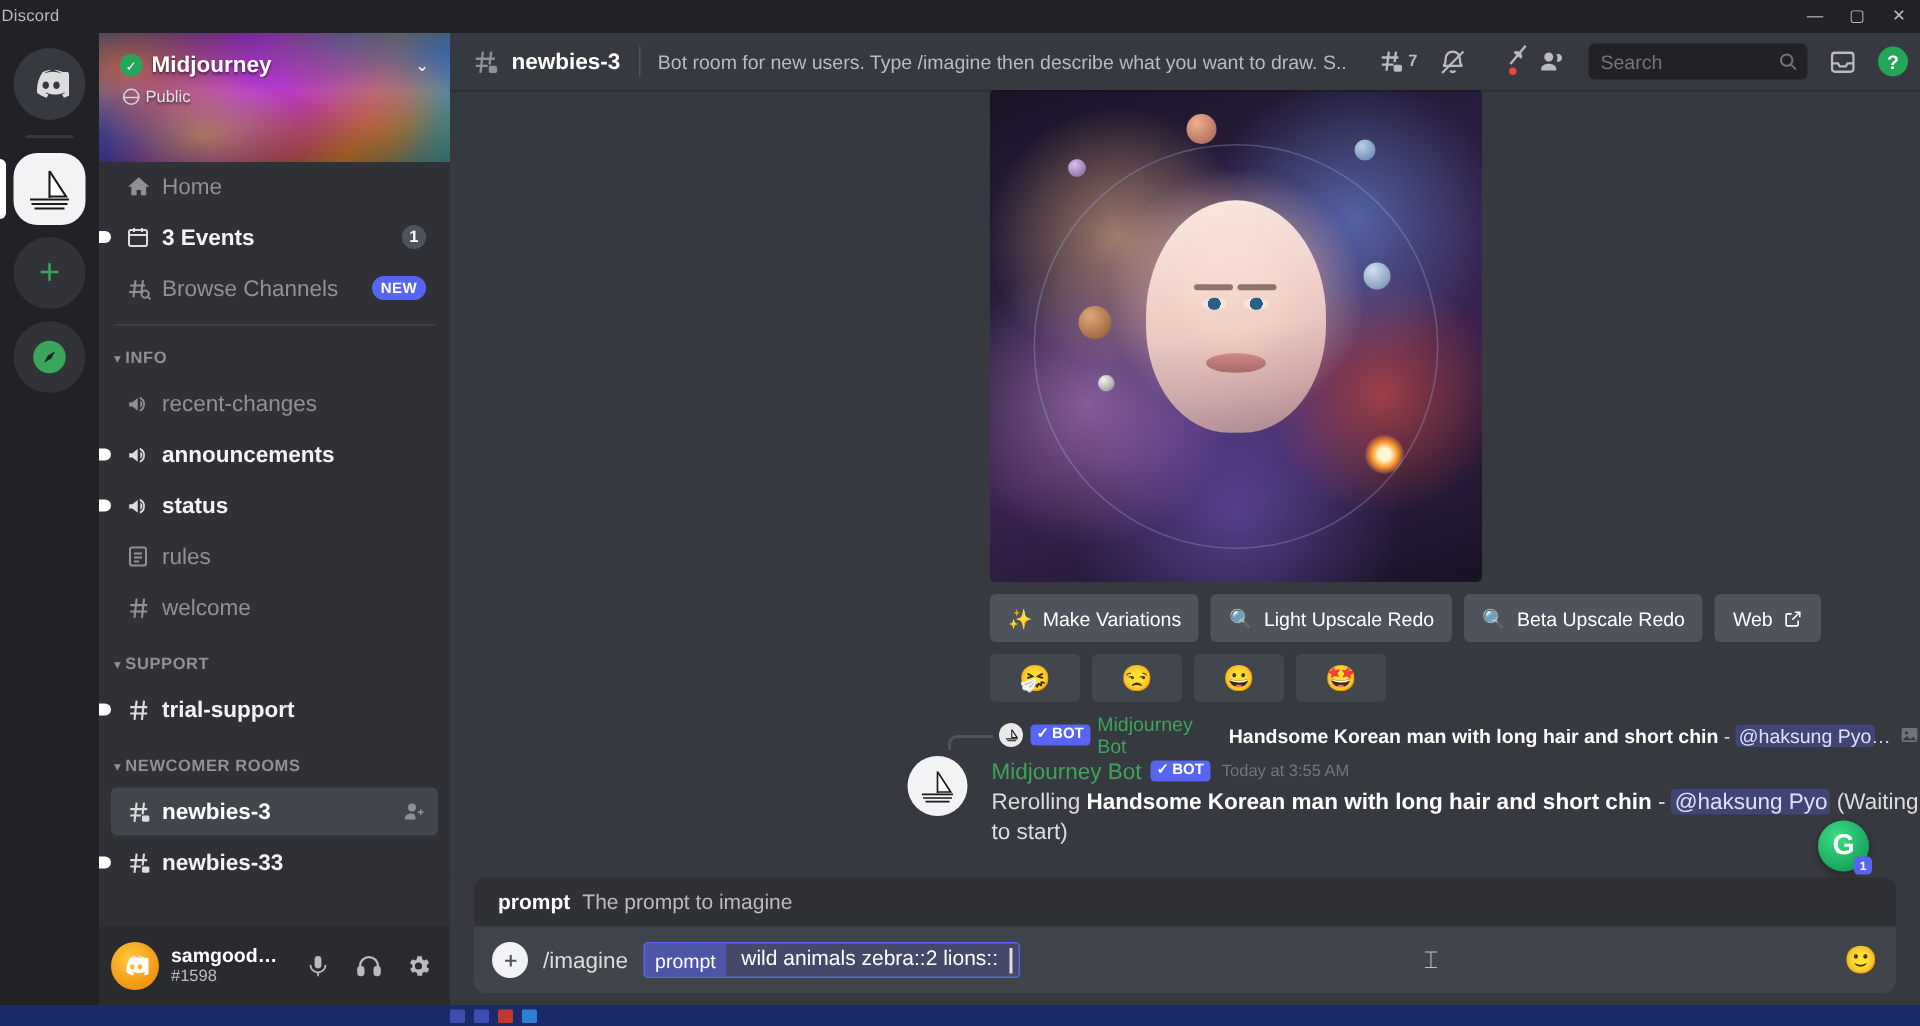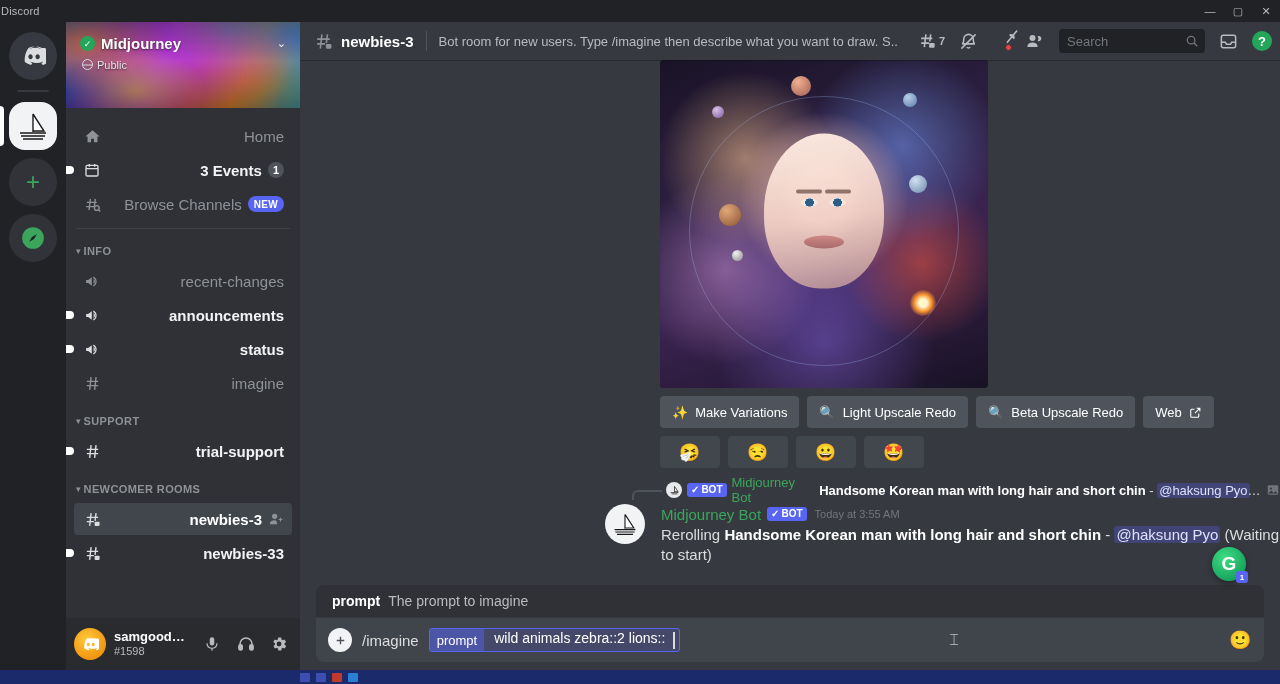--- a/index.html
+++ b/index.html
@@ -82,21 +82,21 @@
     font-size: 15px; font-weight: bold; color: #fff;
     text-shadow: 0 1px 2px rgba(0,0,0,.6);
     white-space: nowrap; overflow:hidden; text-overflow: ellipsis; flex: 1 1 auto;
   }
   .chev-down { color: #fff; font-size: 11px; opacity: .95; padding-right: 2px; }
   .public-row { display:flex; gap:4px; margin-top: 7px; margin-left: 2px; }
   .globe { width:11px;height:11px;border-radius:50%;border:1.3px solid #d6d8db; position:relative; }
   .globe::before{content:"";position:absolute;left:-1.3px;top:50%;width:11px;height:0;border-top:1.3px solid #d6d8db;transform:translateY(-50%);}
   .public-text { font-size: 11px; color: #e3e5e8; text-shadow:0 1px 2px rgba(0,0,0,.6); }
 
-  .chan-scroll { flex: 1 1 auto; overflow: hidden; padding-top: 12px; text-align: right; }
+  .chan-scroll { flex: 1 1 auto; overflow: hidden; padding-top: 0; }
   .nav-row {
     display:flex; align-items:center; height:32px; margin: 0 8px 2px 8px;
     border-radius: 4px; padding: 0 8px; position: relative; gap: 6px;
   }
   .nav-row.selected { background: rgba(79,84,92,.60); }
   .unread-dot {
     position:absolute; left: -8px; top: 50%; transform: translateY(-50%);
     width: 8px; height: 8px; background:#fff; border-radius: 0 4px 4px 0;
   }
   .nav-icon { width: 20px; flex:0 0 20px; display:flex;align-items:center;justify-content:center; color:#8e9297; }
@@ -433,29 +433,38 @@
         <div class="nav-row bold">
           <span class="unread-dot"></span>
           <span class="nav-icon">
             <svg width="17" height="17" viewBox="0 0 24 24" fill="currentColor">
                 <path d="M3 10v4h3l5 4V6l-5 4H3zm12.5 2a4 4 0 0 0-2-3.5v7a4 4 0 0 0 2-3.5zm-2.5-7v2a5.5 5.5 0 0 1 0 10v2a7.5 7.5 0 0 0 0-14z"></path>
               </svg>
           </span>
           <span class="nav-label">status</span>
         </div>
 
+        <div class="nav-row">
+          <span class="nav-icon">
+            <svg width="16" height="16" viewBox="0 0 24 24" fill="none" stroke="currentColor" stroke-width="2">
+                <rect x="4" y="3" width="16" height="18" rx="2"></rect>
+                <path d="M8 9h8M8 13h8M8 17h5"></path>
+              </svg>
+          </span>
+          <span class="nav-label">rules</span>
+        </div>
 
 
         <div class="nav-row">
           <span class="nav-icon">
             <svg width="17" height="17" viewBox="0 0 24 24" fill="none" stroke="currentColor" stroke-width="2">
                 <path d="M4 9h16M4 15h16M10 3 8 21M17 3l-2 18"></path>
               </svg>
           </span>
-          <span class="nav-label">imagine</span>
+          <span class="nav-label">welcome</span>
         </div>
 
         <div class="cat-row">
           <span class="cat-chev">▾</span>
           <span class="cat-text">SUPPORT</span>
         </div>
 
         <div class="nav-row bold">
           <span class="unread-dot"></span>
           <span class="nav-icon">

